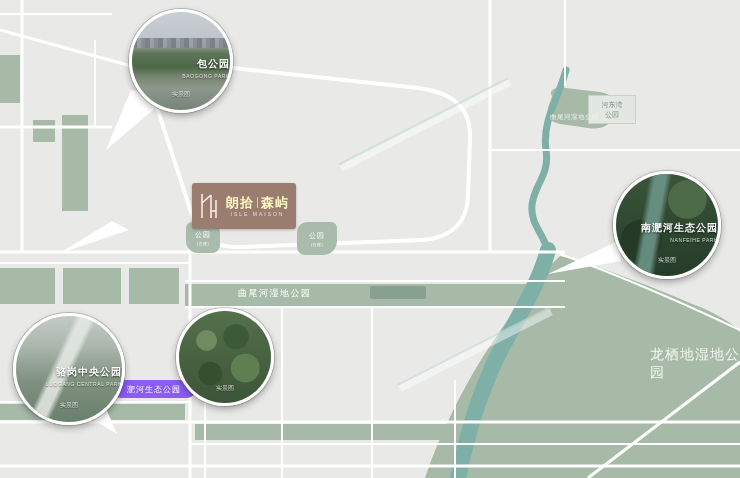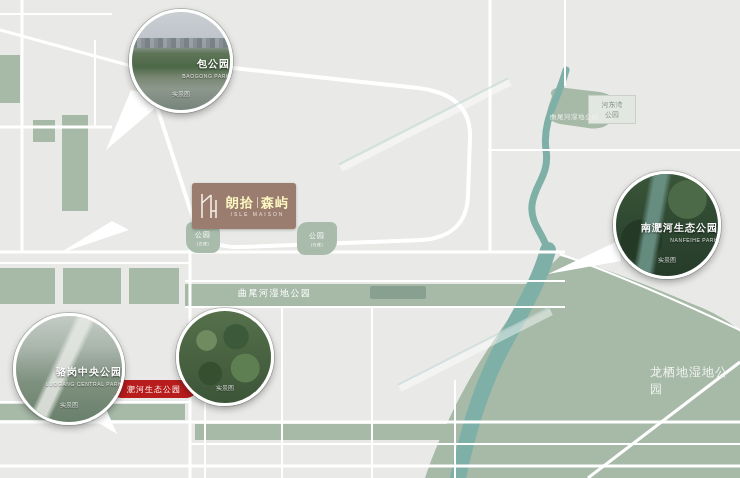--- a/index.html
+++ b/index.html
@@ -60,24 +60,24 @@
   .blob{position:absolute;background:#a9bcab;display:flex;flex-direction:column;align-items:center;
         justify-content:center;z-index:3;color:#fff;}
   .blob-left{left:186px;top:222px;width:34px;height:31px;border-radius:6px 10px 8px 12px;}
   .blob-right{left:297px;top:222px;width:40px;height:33px;border-radius:10px 6px 14px 8px;}
   .blob .t{font-size:7px;letter-spacing:1px;}
   .blob .s{font-size:4px;opacity:.85;margin-top:1px;letter-spacing:.5px;}
 
   .band-label{position:absolute;left:238px;top:287px;font-size:9px;color:#fff;letter-spacing:1.5px;z-index:3;}
   .band-box{position:absolute;left:370px;top:286px;width:56px;height:13px;background:#88a08f;
             border-radius:2px;z-index:3;}
-  .eco-label{position:absolute;left:112px;top:380px;width:84px;height:18px;background:#b91c1c;
+  .eco-label{position:absolute;left:112px;top:380px;width:84px;height:18px;background:#8b5cf6;
              border-radius:9px;color:#fff;font-size:8px;display:flex;align-items:center;
              justify-content:center;letter-spacing:1px;z-index:3;}
-  .longqidi{position:absolute;left:650px;top:364px;font-size:12px;color:#f2f5f1;letter-spacing:1px;z-index:3;}
+  .longqidi{position:absolute;left:650px;top:346px;font-size:14px;color:#f2f5f1;letter-spacing:1px;z-index:3;}
   .hedong{position:absolute;left:588px;top:95px;width:46px;height:27px;background:#e3e7e2;
           border:1px solid #c8d0c8;color:#7d8d80;font-size:7px;line-height:1.35;display:flex;
           flex-direction:column;align-items:center;justify-content:center;z-index:3;}
   .quwei{position:absolute;left:550px;top:113px;font-size:6.5px;color:#eef2ee;letter-spacing:.5px;z-index:3;}
 
   .wm{position:absolute;height:7px;background:rgba(255,255,255,.45);transform:rotate(-27deg);
       z-index:2;border-top:2px solid rgba(150,190,185,.35);}
   .wm1{left:330px;top:120px;width:190px;}
   .wm2{left:390px;top:345px;width:170px;}
 </style>

